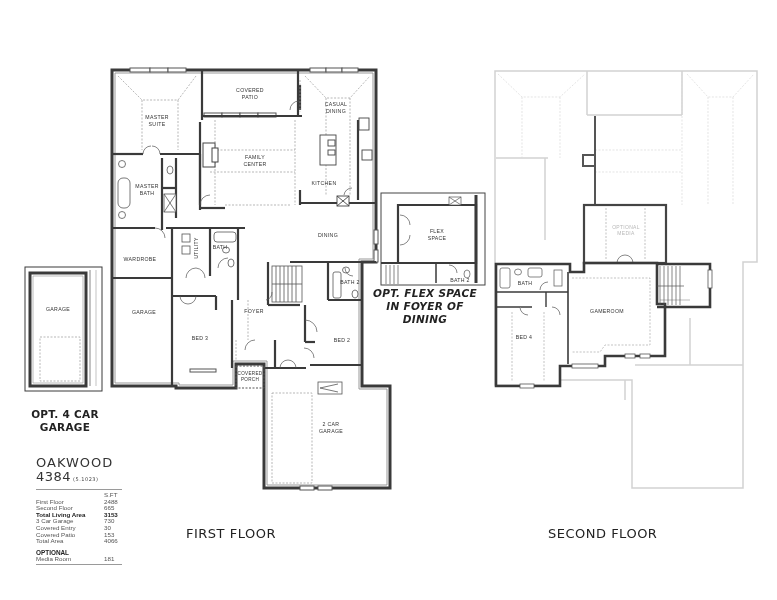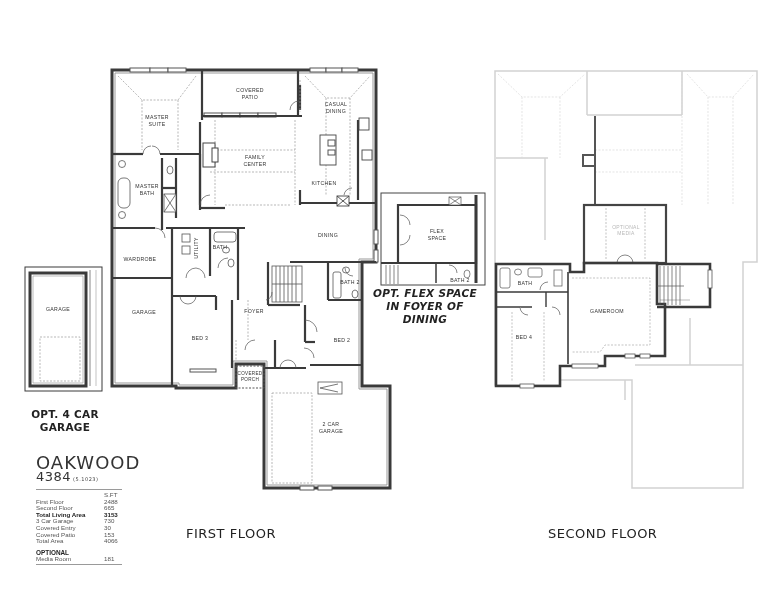--- a/index.html
+++ b/index.html
@@ -4,21 +4,21 @@
 <style>
   html, body { margin: 0; padding: 0; background: #ffffff; }
   body { width: 777px; height: 600px; position: relative; overflow: hidden;
          font-family: "Liberation Sans", "DejaVu Sans", sans-serif; color: #222; }
   #plan { position: absolute; left: 0; top: 0; width: 777px; height: 600px; }
   .room-label { font-family: "Liberation Sans", sans-serif; font-size: 5.2px; fill: #333; letter-spacing: 0.3px; text-anchor: middle; }
   .room-label-faint { font-family: "Liberation Sans", sans-serif; font-size: 5px; fill: #b8b8b8; letter-spacing: 0.3px; text-anchor: middle; }
   .caption { position: absolute; font-family: "DejaVu Sans", sans-serif; font-size: 13px; color: #222; letter-spacing: 0.5px; }
   .opt-caption { position: absolute; font-family: "DejaVu Sans", sans-serif; font-weight: bold; font-size: 10.5px; color: #222; text-align: center; line-height: 13px; letter-spacing: 0.3px; }
   .spec { position: absolute; left: 36px; top: 456px; width: 86px; }
-  .spec .name { font-family: "DejaVu Sans", sans-serif; font-size: 18px; letter-spacing: 1px; color: #333; line-height: 14px; }
+  .spec .name { font-family: "DejaVu Sans", sans-serif; font-size: 13px; letter-spacing: 1px; color: #333; line-height: 14px; }
   .spec .num { font-family: "DejaVu Sans", sans-serif; font-size: 13px; letter-spacing: 0.5px; color: #333; line-height: 14px; }
   .spec .code { font-size: 5px; color: #444; margin-left: 2px; }
   .spec .rule { border-top: 1px solid #9a9a9a; margin: 3px 0 2px 0; }
   .spec table { border-collapse: collapse; width: 100%; font-family: "Liberation Sans", sans-serif; font-size: 6.2px; color: #555; }
   .spec td { padding: 0; line-height: 6.6px; }
   .spec td.v { text-align: left; width: 18px; }
   .spec tr.bold td { font-weight: bold; color: #222; }
   .spec .optional { font-family: "Liberation Sans", sans-serif; font-weight: bold; font-size: 6.4px; color: #222; margin-top: 4px; }
   .spec .bottom-rule { border-top: 1px solid #9a9a9a; margin-top: 2px; }
 </style>

